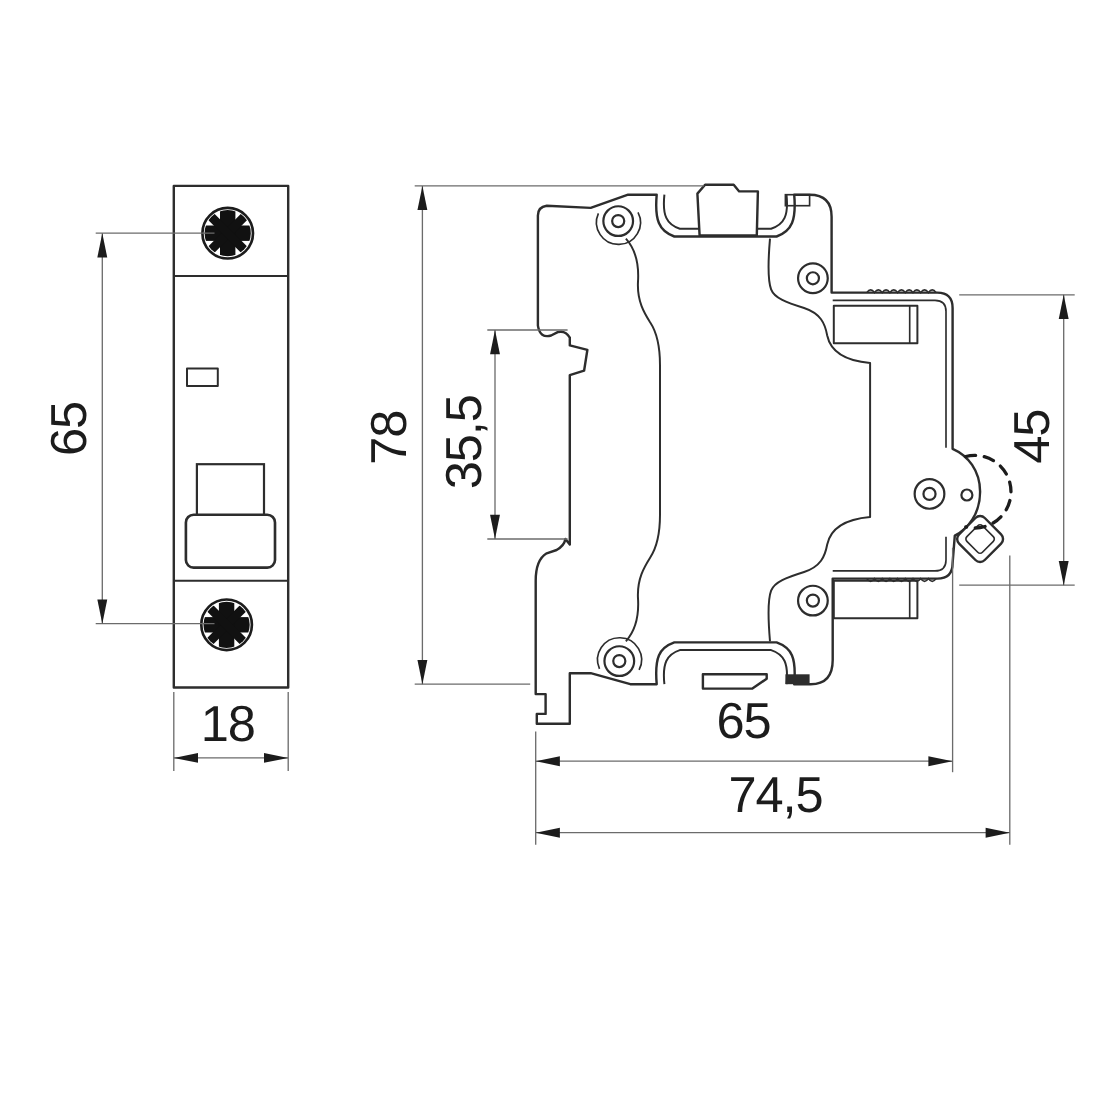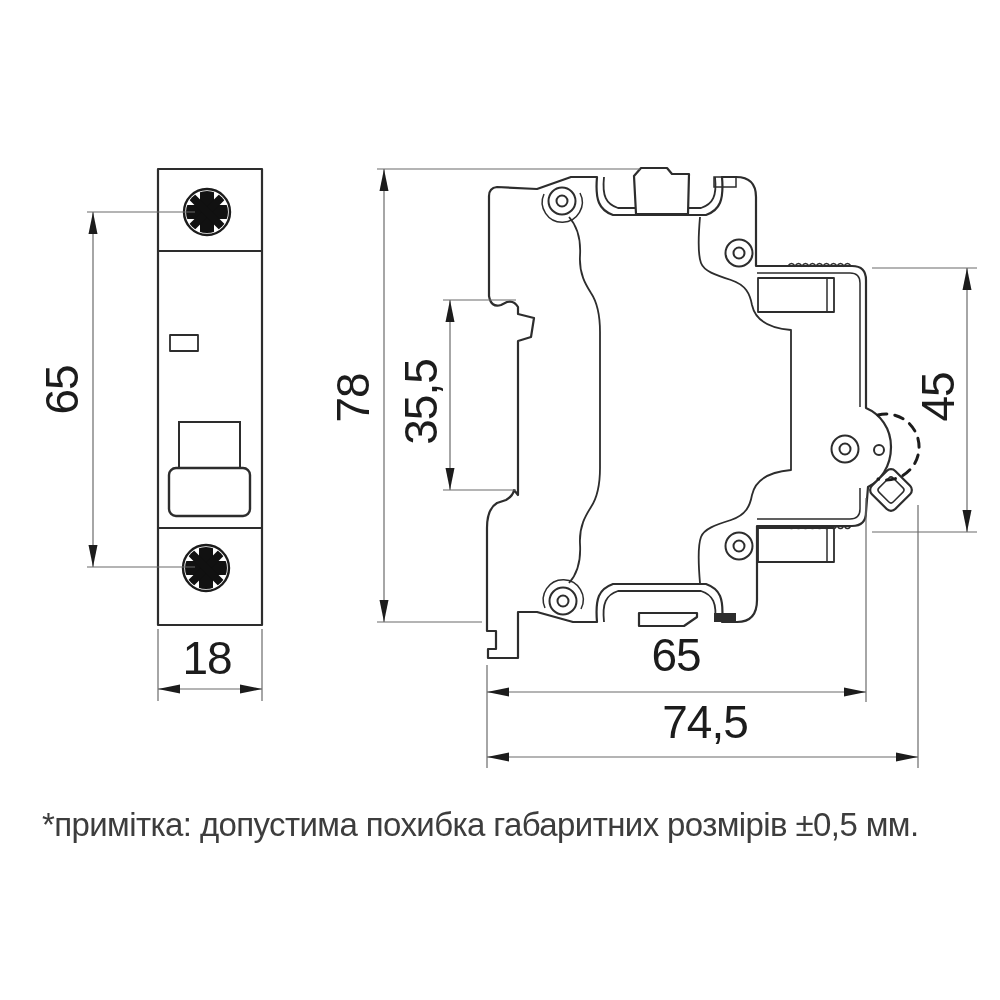--- a/index.html
+++ b/index.html
@@ -197,15 +197,14 @@
     <g>
       <line x1="918" y1="505" x2="918" y2="768" class="dimline"></line>
       <line x1="487" y1="757" x2="918" y2="757" class="dimline"></line>
       <polygon class="arrow" points="487,757 509,752.5 509,761.5"></polygon>
       <polygon class="arrow" points="918,757 896,752.5 896,761.5"></polygon>
       <text class="dim-text" x="705" y="722" text-anchor="middle" dominant-baseline="central" font-size="48">74,5</text>
     </g>
   </g>
 </svg>
 
-<div class="note">*примітка: допустима похибка габаритних розмірів ±0,5 мм.</div>
 
 </div>
 
 </body></html>

